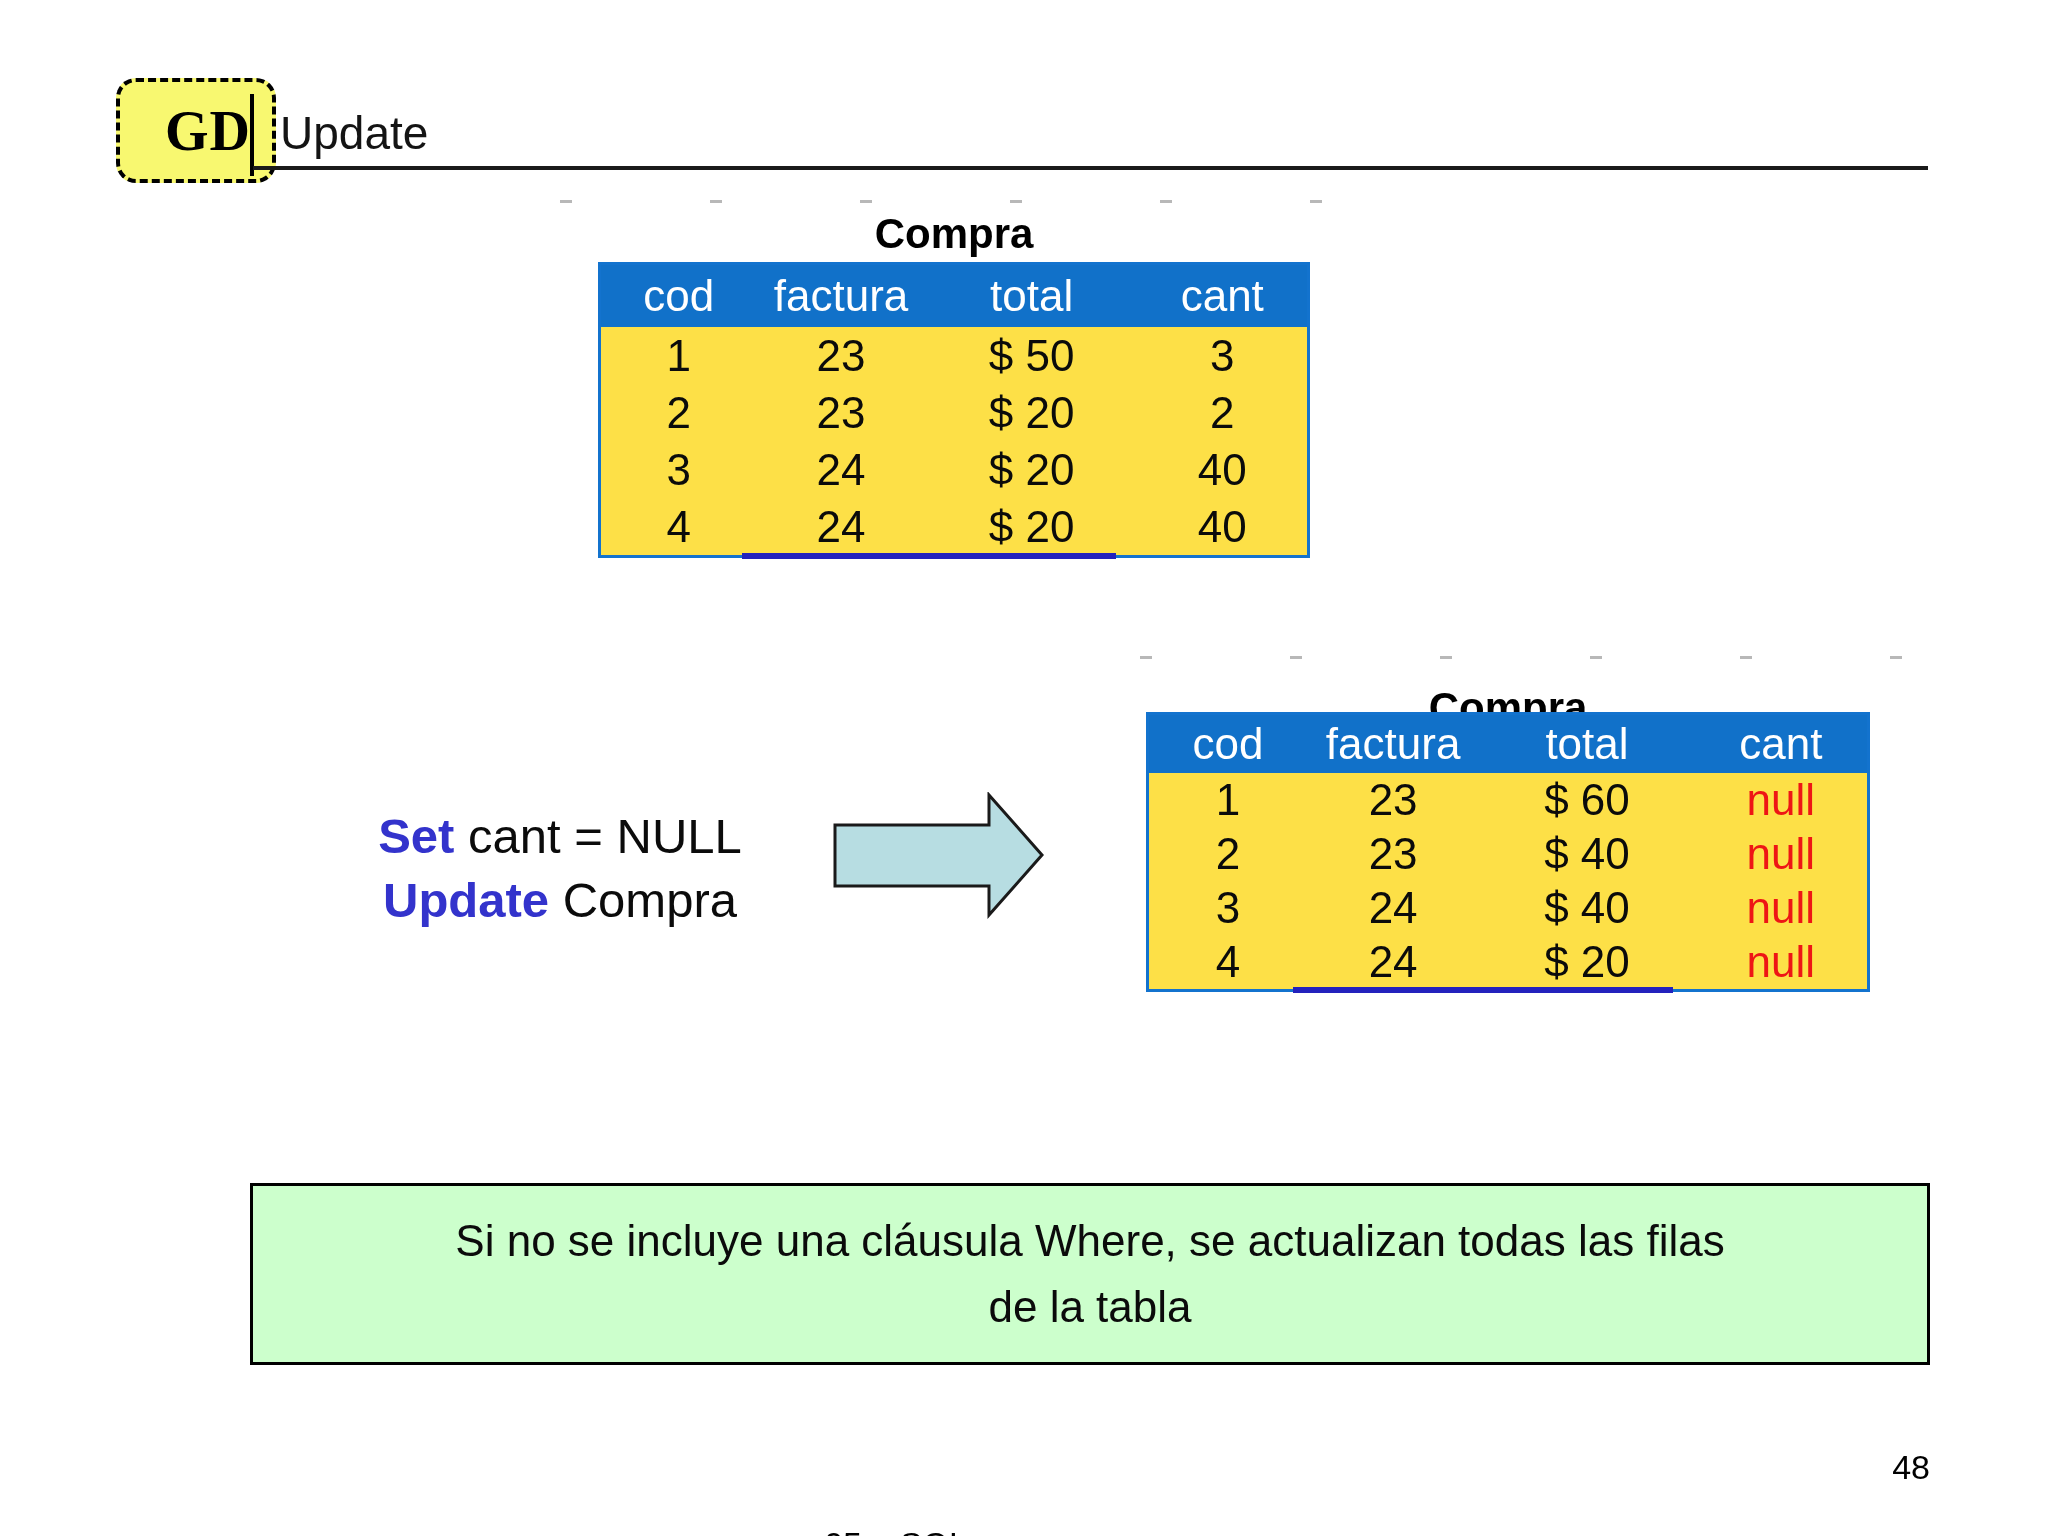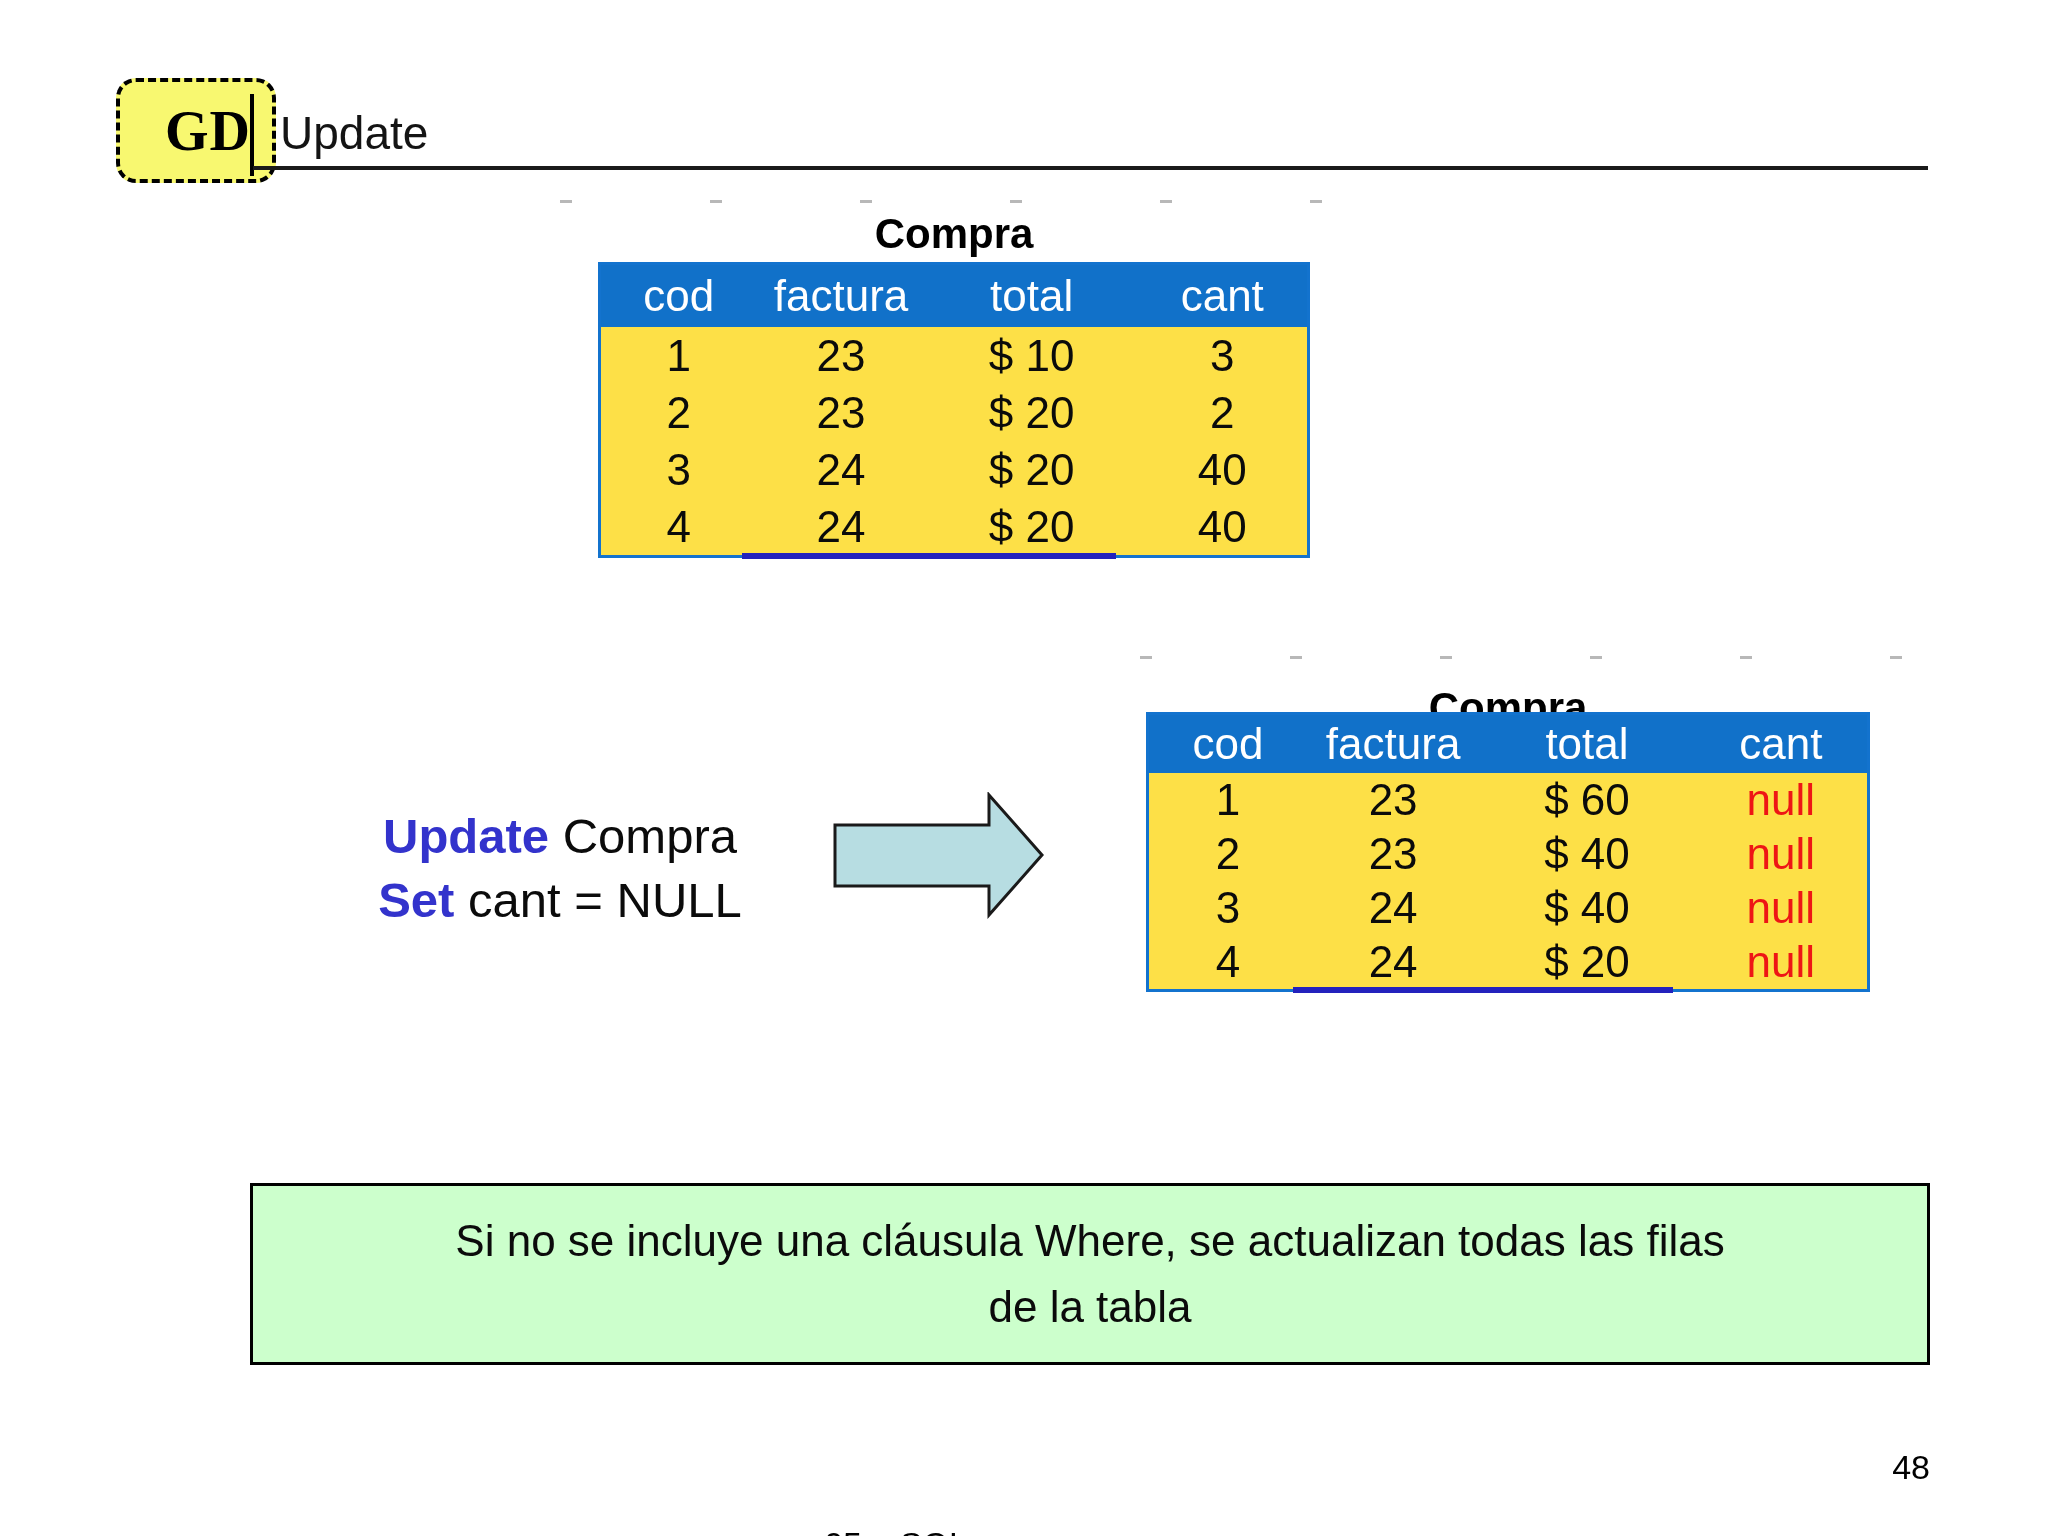--- a/index.html
+++ b/index.html
@@ -72,21 +72,21 @@
   <div class="navy-accent"></div>
 <div class="trow thead">
       <div class="tcell hcell">cod</div>
       <div class="tcell hcell">factura</div>
       <div class="tcell hcell">total</div>
       <div class="tcell hcell">cant</div>
     </div>
     <div class="trow">
       <div class="tcell">1</div>
       <div class="tcell">23</div>
-      <div class="tcell">$ 10</div>
+      <div class="tcell">$ 50</div>
       <div class="tcell">3</div>
     </div>
     <div class="trow">
       <div class="tcell">2</div>
       <div class="tcell">23</div>
       <div class="tcell">$ 20</div>
       <div class="tcell">2</div>
     </div>
     <div class="trow">
       <div class="tcell">3</div>
@@ -96,22 +96,22 @@
     </div>
     <div class="trow">
       <div class="tcell">4</div>
       <div class="tcell">24</div>
       <div class="tcell">$ 20</div>
       <div class="tcell">40</div>
     </div>
   </div>
 
 <div class="abs sql">
+  <div><span class="kw">Set</span><span> cant = NULL</span></div>
   <div><span class="kw">Update</span><span> Compra</span></div>
-  <div><span class="kw">Set</span><span> cant = NULL</span></div>
 </div>
 
 <div class="abs arrow-wrap">
   <svg width="212" height="128" viewBox="0 0 212 128">
     <polygon id="arrow-poly" points="2,33 156,33 156,3 209,63 156,123 156,94 2,94" fill="#B7DDE2" stroke="#1a1a1a" stroke-width="3" stroke-linejoin="miter"></polygon>
   </svg>
 </div>
 
 <div class="abs tbl-title t2-title">Compra</div>
 <div class="abs datatable t2">

